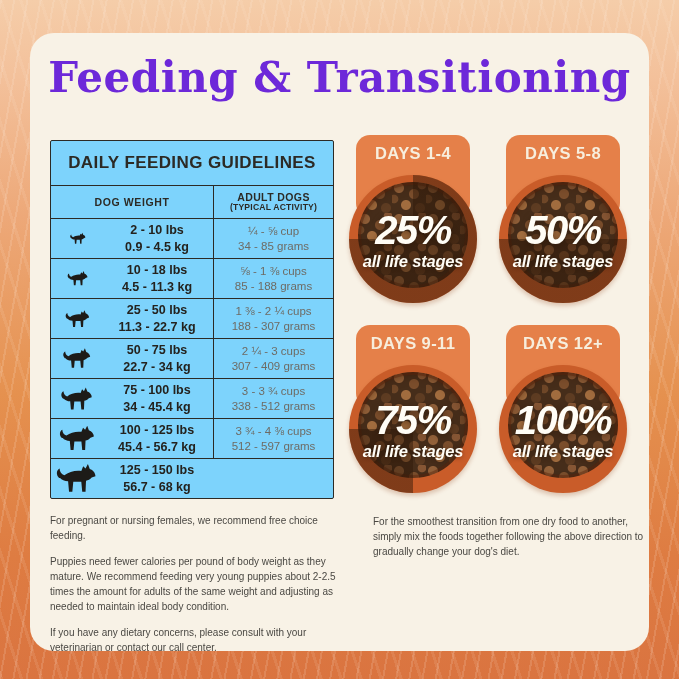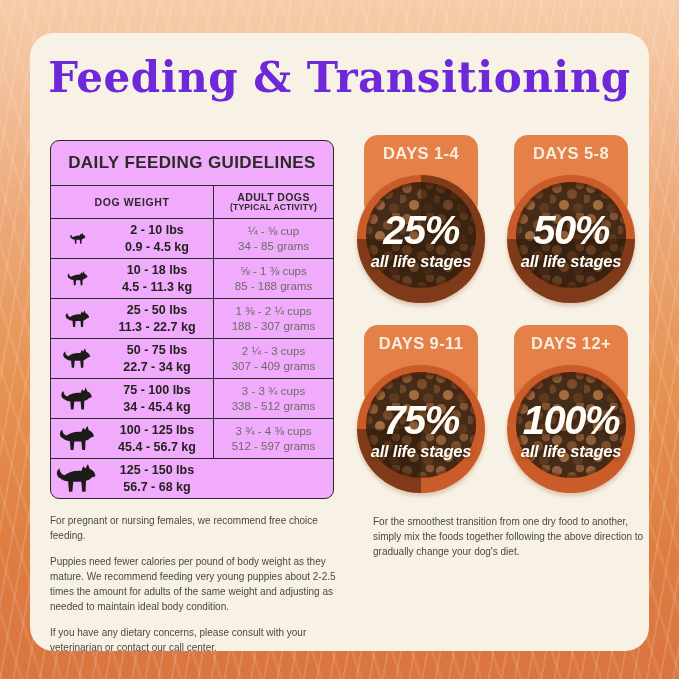--- a/index.html
+++ b/index.html
@@ -23,22 +23,22 @@
   .title{
     position:absolute;top:20px;left:0;right:0;margin:0;
     text-align:center;
     font-family:"DejaVu Serif", serif;
     font-weight:700;font-size:42px;letter-spacing:.5px;
     color:#6d28d9;
   }
   
   .ftable{
     position:absolute;left:20px;top:107px;width:282px;
-    border:1.6px solid #2c2a25;border-radius:9px;
-    background:#f0abfc;color:#2c2a25;
+    border:1.6px solid #2c2a25;border-radius:2px;
+    background:#7dd3fc;color:#2c2a25;
   }
   .t-title{
     height:44px;display:flex;align-items:center;justify-content:center;
     font-weight:700;font-size:17px;letter-spacing:.4px;
     border-bottom:1.3px solid #2c2a25;
   }
   .t-head{display:flex;border-bottom:1.3px solid #2c2a25;height:32px;}
   .t-head .c1{width:162px;display:flex;align-items:center;justify-content:center;
     font-weight:700;font-size:10.5px;letter-spacing:.6px;}
   .t-head .c2{flex:1;border-left:1.3px solid #2c2a25;display:flex;flex-direction:column;
@@ -57,21 +57,21 @@
   .d2 svg{width:25px;height:17px;}
   .d3 svg{width:29px;height:20px;}
   .d4 svg{width:34px;height:23px;}
   .d5 svg{width:38px;height:26px;}
   .d6 svg{width:43px;height:29px;}
   .d7 svg{width:48px;height:33px;}
   .wt{flex:1;text-align:center;font-weight:700;font-size:12.5px;line-height:1.32;
     padding-right:4px;color:#24221e;}
   
   .bowls{
-    position:absolute;left:324px;top:102px;width:284px;
+    position:absolute;left:316px;top:102px;width:284px;
     display:grid;grid-template-columns:1fr 1fr;column-gap:16px;row-gap:22px;
     justify-items:center;
   }
   .bowl-card{position:relative;width:130px;height:168px;}
   .tab{
     position:absolute;top:0;left:50%;transform:translateX(-50%);
     width:114px;height:82px;background:#e58049;border-radius:14px;
     display:flex;justify-content:center;
   }
   .tab span{

